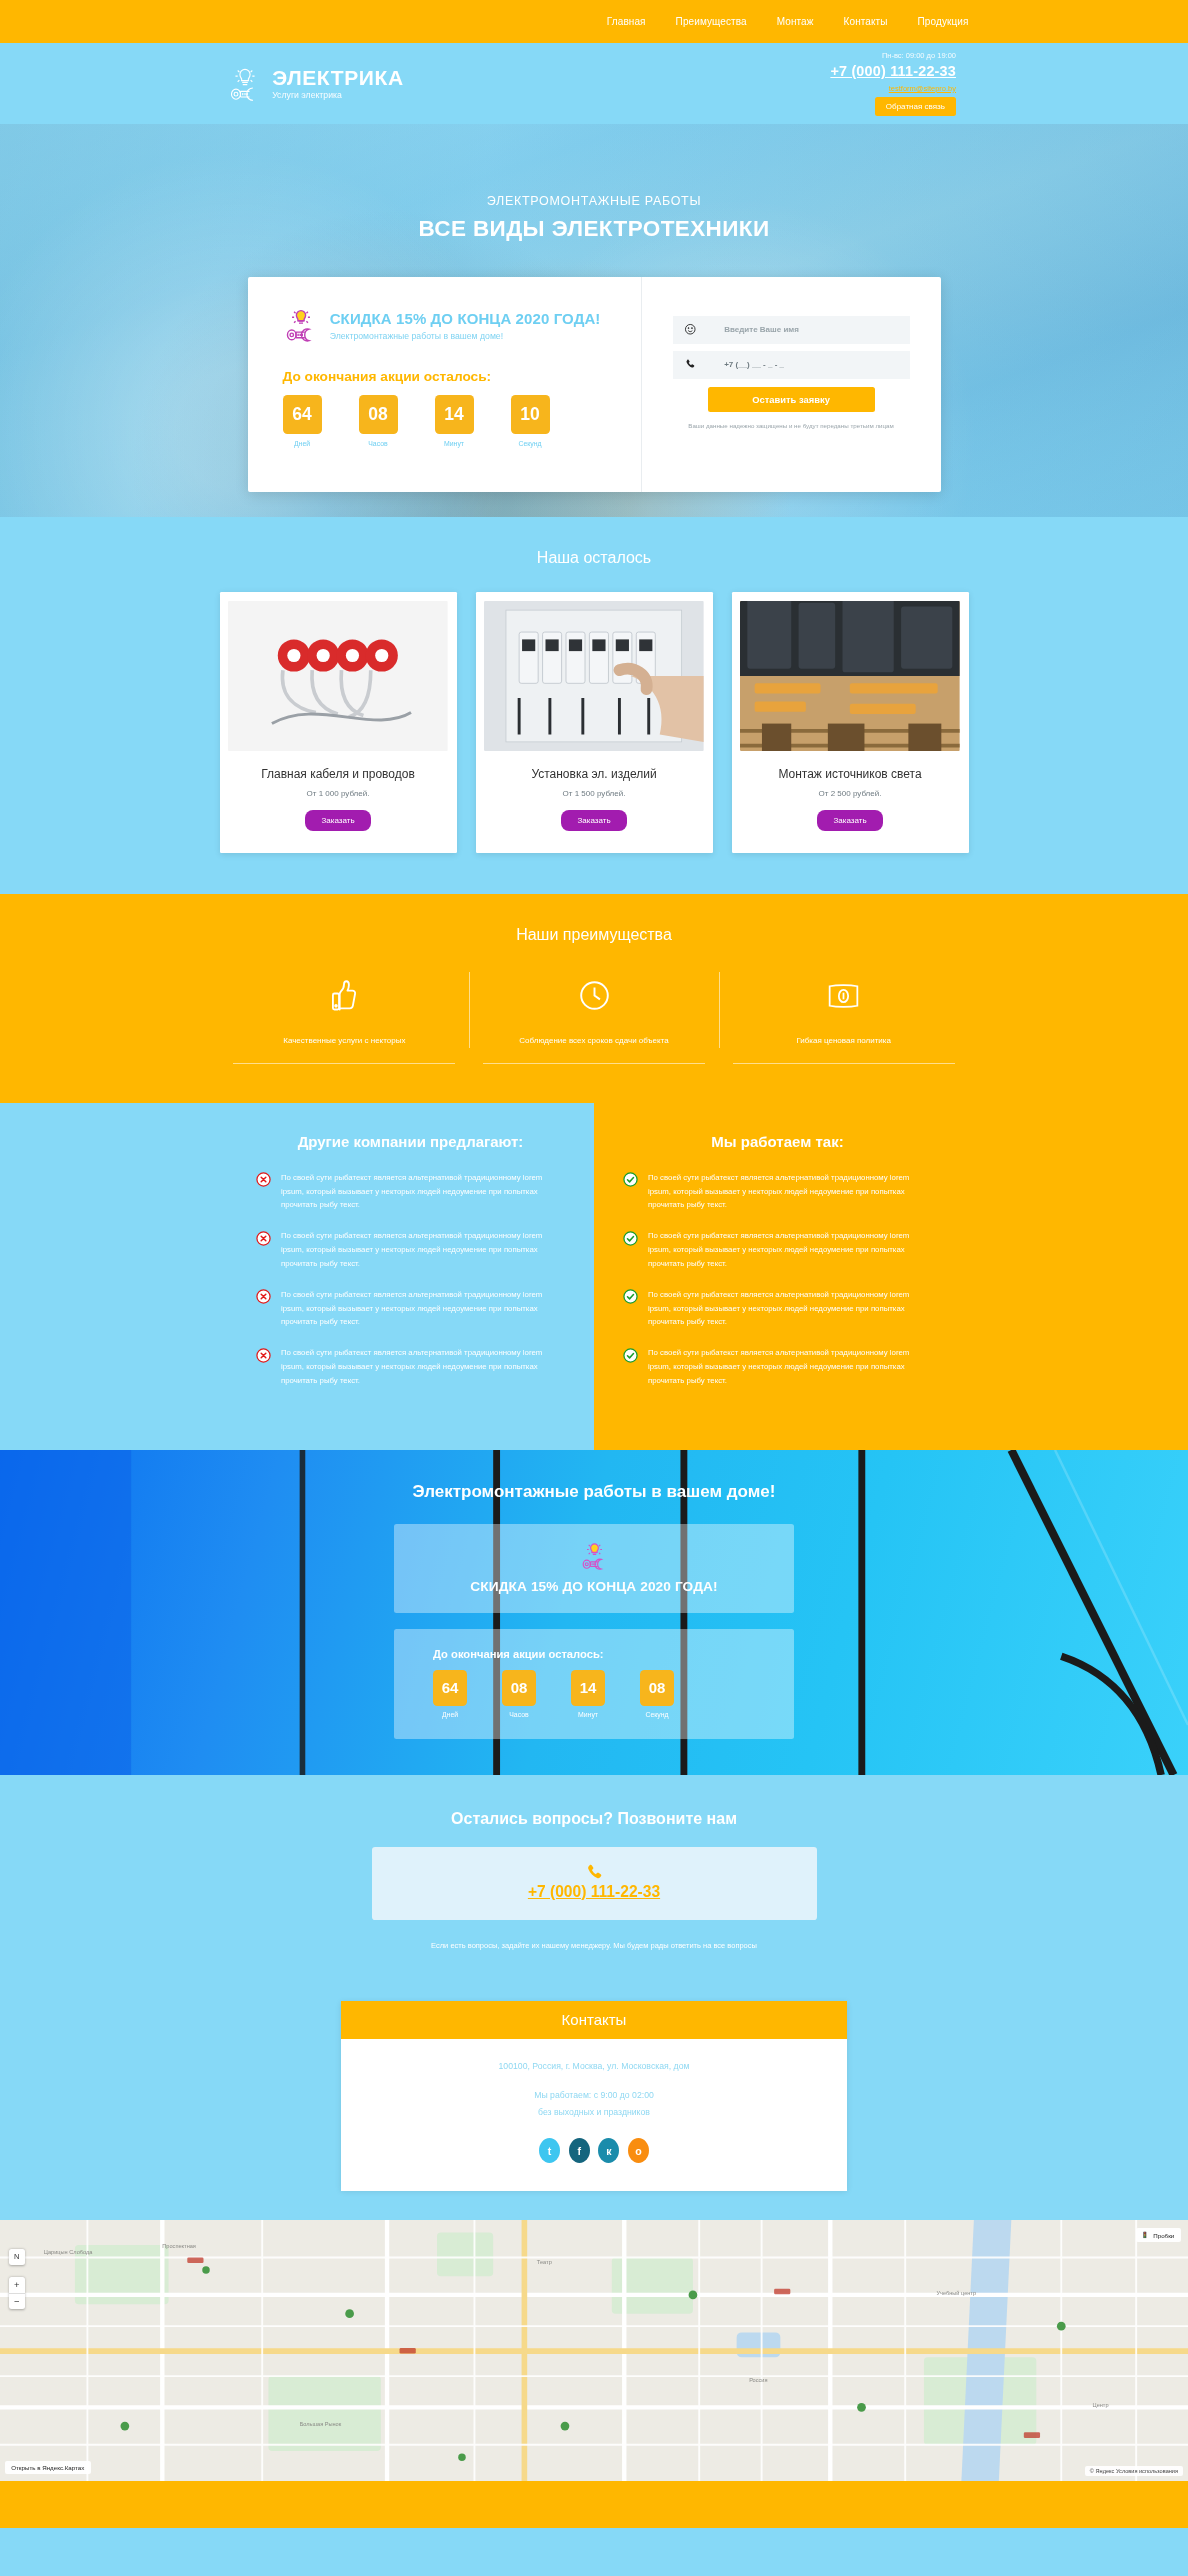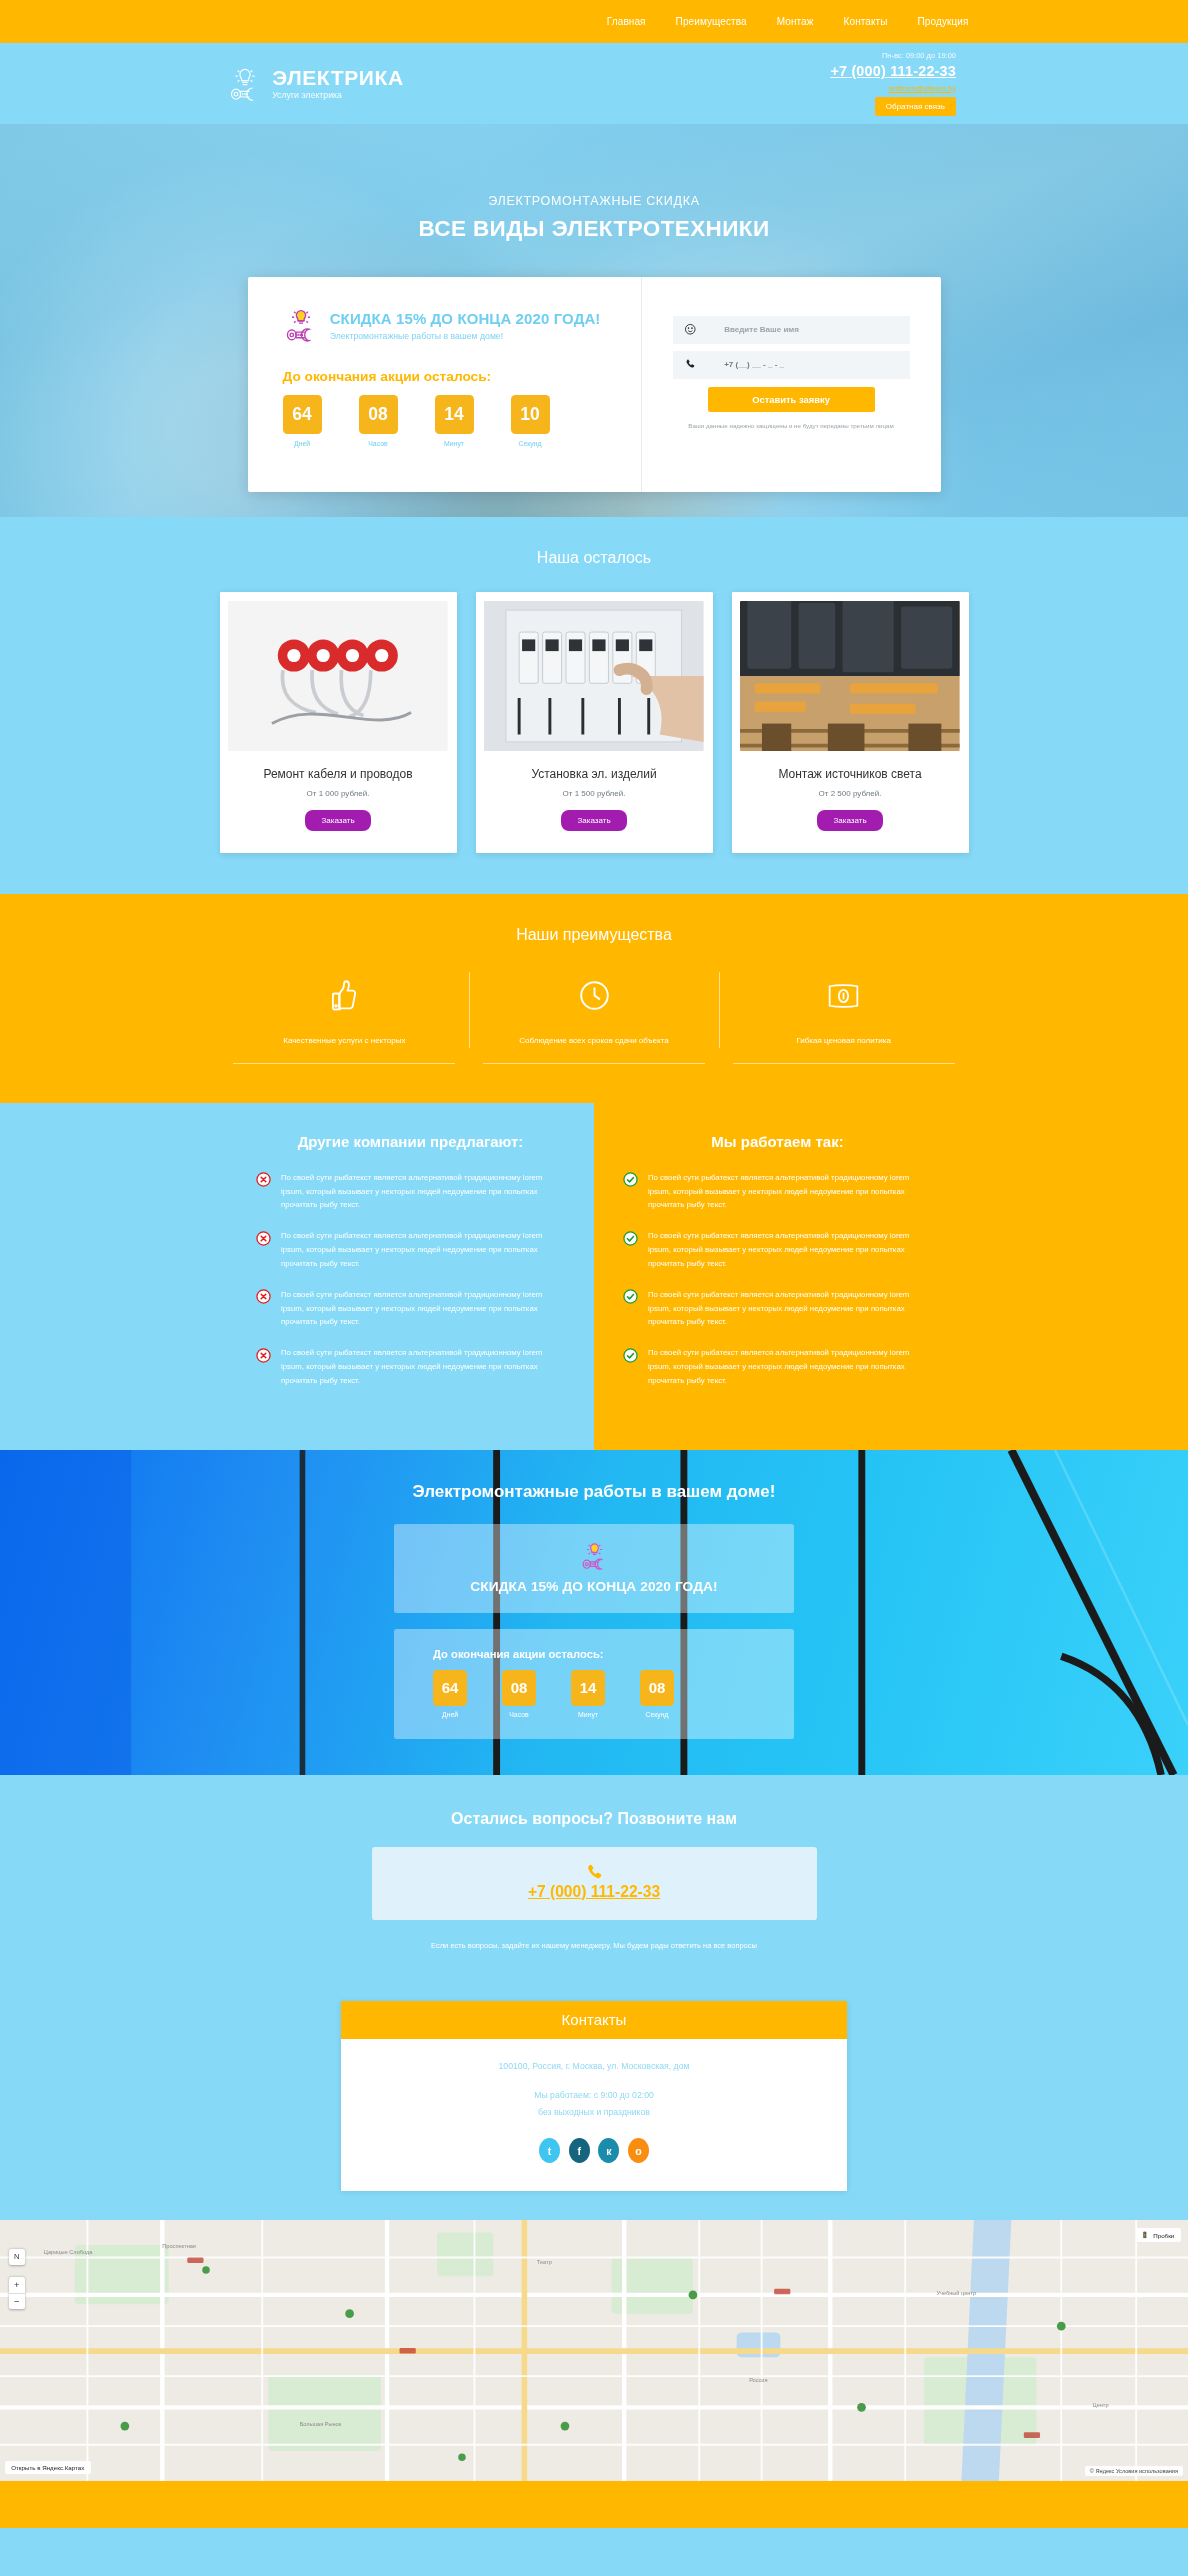--- a/index.html
+++ b/index.html
@@ -252,21 +252,21 @@
       <a class="hdr-phone" href="#">+7 (000) 111-22-33</a>
       <a class="hdr-mail" href="#">testform@sitepro.by</a>
       <button class="hdr-btn">Обратная связь</button>
     </div>
   </div>
 </header>
 
 <section class="hero">
   <div class="wrap">
     <div class="hero-head">
-      <div class="hero-kicker">ЭЛЕКТРОМОНТАЖНЫЕ СКИДКА</div>
+      <div class="hero-kicker">ЭЛЕКТРОМОНТАЖНЫЕ РАБОТЫ</div>
       <div class="hero-title">ВСЕ ВИДЫ ЭЛЕКТРОТЕХНИКИ</div>
     </div>
 
     <div class="promo-card">
       <div class="promo-left">
         <div class="promo-badge">
           <span>
             <svg viewBox="0 0 60 64" width="36" height="37" fill="none" stroke="#c03fb5" stroke-width="2.4">
               <path d="M30 8c-4.4 0-8 3.6-8 8 0 3.5 1.8 5.2 2.6 7v2.6h10.8V23c.8-1.8 2.6-3.5 2.6-7 0-4.4-3.6-8-8-8z" fill="#ffd21e" stroke="#c03fb5"></path>
               <path d="M25.5 26h9M26.5 29.6h7"></path>
@@ -351,21 +351,21 @@
                 <circle cx="210" cy="92" r="9"></circle>
               </g>
      <g stroke="#c9ccd0" stroke-width="5" fill="none">
        <path d="M75 112 C70 150 95 165 120 170"></path>
                 <path d="M115 112 C112 150 130 166 150 172"></path>
        <path d="M155 112 C152 150 165 168 185 174"></path>
                 <path d="M195 112 C195 150 185 170 165 176"></path>
      </g>
      <path d="M60 185 C120 150 200 200 250 170" stroke="#9aa0a6" stroke-width="4" fill="none"></path>
    </svg></div>
-    <div class="prod-name">Ремонт кабеля и проводов</div>
+    <div class="prod-name">Главная кабеля и проводов</div>
     <div class="prod-price">От 1 000 рублей.</div>
     <button class="prod-btn">Заказать</button></div>
         <div class="prod-card"><div class="prod-img"><svg viewBox="0 0 300 240" width="100%" height="100%" preserveAspectRatio="xMidYMid slice">
      <rect width="300" height="240" fill="#dfe3e7"></rect>
      <rect x="30" y="30" width="240" height="180" fill="#eef1f3" stroke="#c3c9cf"></rect>
      <g fill="#f4f6f8" stroke="#b8bfc6">
        <rect x="48" y="60" width="26" height="70" rx="3"></rect>
                 <rect x="80" y="60" width="26" height="70" rx="3"></rect>
        <rect x="112" y="60" width="26" height="70" rx="3"></rect>
                 <rect x="144" y="60" width="26" height="70" rx="3"></rect>

